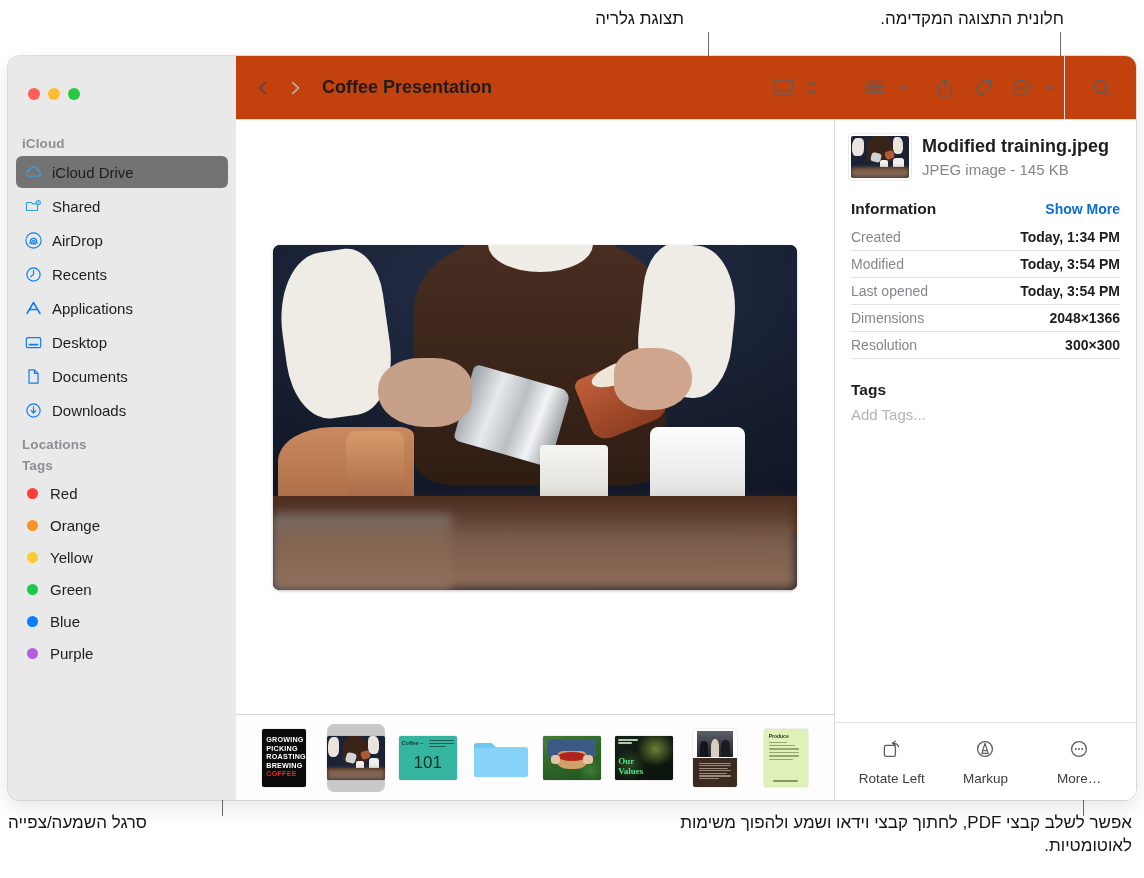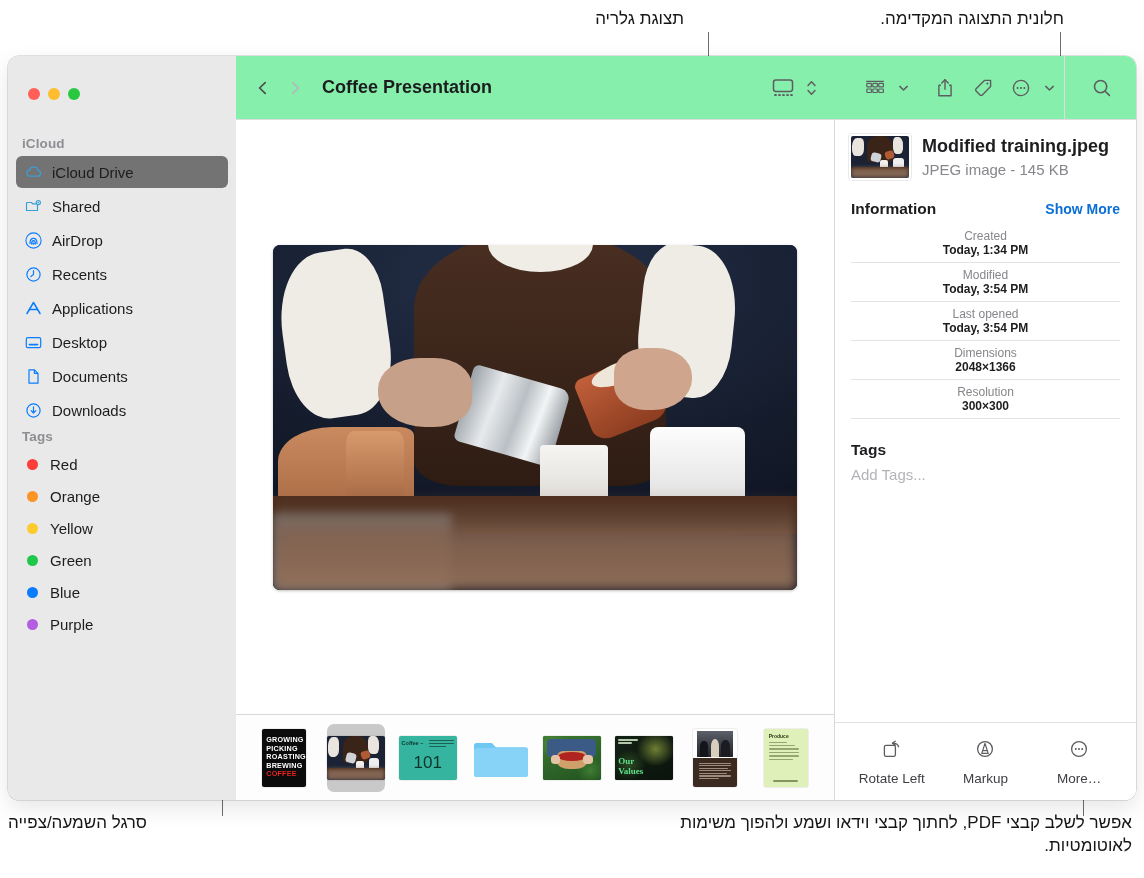--- a/index.html
+++ b/index.html
@@ -48,21 +48,21 @@
   .sb-ico svg{display:block;}
   .dot{width:11px;height:11px;border-radius:50%;display:block;}
   .tag-row{height:30px;}
   .tag-row .sb-ico{width:17px;flex:0 0 17px;}
 
   
   .main{flex:1;min-width:0;display:flex;flex-direction:column;background:#fff;}
 
   
   .toolbar{
-    height:64px;flex:0 0 64px;background:#86efac;
+    height:64px;flex:0 0 64px;background:#c2410c;
     display:flex;align-items:center;box-sizing:border-box;
     border-bottom:.5px solid #dcdcdc;
   }
   .tb-left{display:flex;align-items:center;gap:2px;padding-left:12px;}
   .nav-btn{width:30px;height:30px;display:flex;align-items:center;justify-content:center;}
   .tb-title{font-size:18px;font-weight:bold;color:#1d1d1f;margin-left:12px;white-space:nowrap;}
   .tb-spacer{flex:1;}
   .tb-group{display:flex;align-items:center;}
   .tb-btn{width:38px;height:32px;display:flex;align-items:center;justify-content:center;}
   .tb-btn.narrow{width:20px;}
@@ -194,21 +194,21 @@
     box-shadow:0 0 0 2.5px #fff,0 0 0 3px rgba(0,0,0,.16),0 1px 2px rgba(0,0,0,.18);}
   .file-meta{min-width:0;}
   .file-name{font-size:18px;font-weight:bold;color:#1d1d1f;line-height:1.2;white-space:nowrap;}
   .file-sub{font-size:15px;color:#86868b;margin-top:3px;white-space:nowrap;}
 
   .sect-row{display:flex;align-items:baseline;justify-content:space-between;margin-bottom:6px;}
   .sect-title{font-size:15.5px;font-weight:bold;color:#1d1d1f;}
   .show-more{font-size:14px;color:#0a6ed6;font-weight:bold;}
   .info-row{
     display:flex;justify-content:space-between;align-items:center;
-    border-bottom:.5px solid #e3e3e3;padding:5px 0;font-size:12px;flex-direction:column;
+    border-bottom:.5px solid #e3e3e3;padding:5px 0;font-size:14px;
   }
   .info-row:last-child{border-bottom:none;}
   .info-key{color:#86868b;}
   .info-val{color:#1d1d1f;font-weight:bold;}
   .tags-title{font-size:15.5px;font-weight:bold;color:#1d1d1f;margin-top:22px;}
   .add-tags{font-size:15px;color:#b4b4b8;margin-top:7px;}
 
   .insp-actions{
     height:78px;flex:0 0 78px;border-top:.5px solid #e0e0e0;
     display:flex;align-items:center;justify-content:space-around;padding:0 10px;box-sizing:border-box;
@@ -314,20 +314,21 @@
       <div class="sb-item">
         <span class="sb-ico">
           <svg width="19" height="19" viewBox="0 0 19 19">
               <circle cx="9.5" cy="9.5" r="6.6" fill="none" stroke="#0a7cff" stroke-width="1.2"></circle>
               <path d="M9.5 5.8v6.2m0 0 2.3-2.3M9.5 12l-2.3-2.3" fill="none" stroke="#0a7cff" stroke-width="1.2" stroke-linecap="round" stroke-linejoin="round"></path>
             </svg>
         </span>
         <span>Downloads</span>
       </div>
 
+      <div class="sb-header">Locations</div>
 
       <div class="sb-header" style="padding-top:2px;">Tags</div>
       <div class="sb-item tag-row">
         <span class="sb-ico">
             <span class="dot" style="background:#fc3d39"></span>
           </span>
         <span>Red</span>
       </div>
       <div class="sb-item tag-row">
         <span class="sb-ico">

